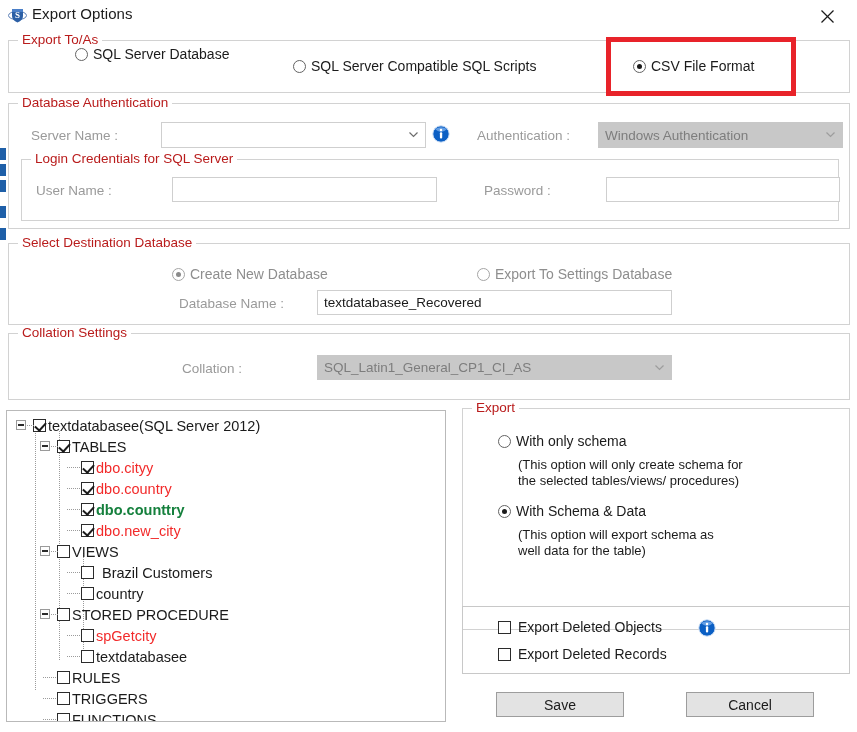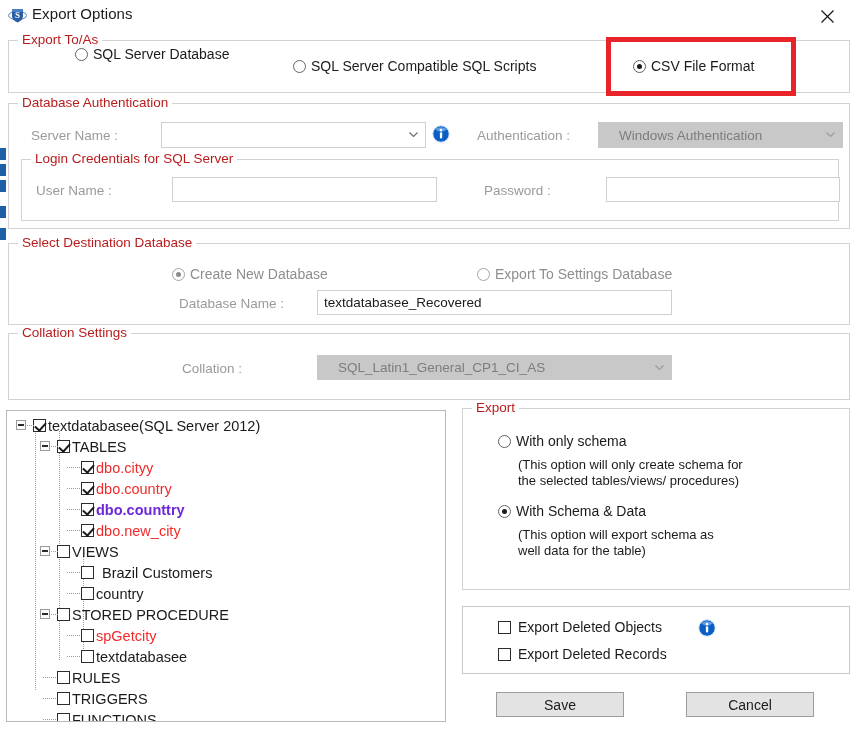--- a/index.html
+++ b/index.html
@@ -106,21 +106,21 @@
     position: absolute;
     border: 1px solid #cfcfcf; background: #ffffff;
     font-size: 13.5px; color: #1b1b1b;
     display: flex; align-items: center; padding: 0 6px;
     white-space: nowrap; overflow: hidden;
   }
   .combo {
     position: absolute;
     border: 1px solid #cfcfcf; background: #ffffff;
     font-size: 13.5px; color: #1b1b1b;
-    display: flex; align-items: center; padding: 0 20px;
+    display: flex; align-items: center; padding: 0 6px;
     white-space: nowrap; overflow: hidden;
   }
   .combo.disabled {
     background: #c8c8c8; border-color: #c8c8c8; color: #7d7d7d;
   }
   .combo .chev {
     position: absolute; right: 7px; top: 50%; margin-top: -3px;
     width: 9px; height: 6px;
   }
   .combo .chev svg { display: block; }
@@ -144,21 +144,21 @@
     background: #ffffff;
     overflow: hidden;
   }
   .tnode {
     position: absolute; display: flex; align-items: center;
     font-size: 14.5px; white-space: nowrap; height: 19px;
     color: #1b1b1b; cursor: default;
   }
   .tnode .tlabel { margin-left: 2px; }
   .tnode.red .tlabel { color: #f22a2a; }
-  .tnode.sel .tlabel { color: #6d28d9; font-weight: bold; }
+  .tnode.sel .tlabel { color: #15803d; font-weight: bold; }
 
   .expander {
     position: absolute; width: 10px; height: 10px;
     border: 1px solid #9a9a9a; background: #fdfdfd;
   }
   .expander::before {
     content: ""; position: absolute; left: 1px; top: 3px;
     width: 6px; height: 2px; background: #2b2b2b;
   }
   .vline {
@@ -425,21 +425,21 @@
     </div>
     <div class="hline" style="left:36px; top:287px; width:14px;"></div>
 
     <div class="tnode" style="left:50px; top:299px;">
       <span class="cbox"></span>
       <span class="tlabel">FUNCTIONS</span>
     </div>
     <div class="hline" style="left:36px; top:308px; width:14px;"></div>
   </div>
 
-  <div class="group" style="left:462px; top:408px; width:388px; height:182px;">
+  <div class="group" style="left:462px; top:408px; width:388px; height:222px;">
     <span class="legend">Export</span>
 
     <div class="opt" style="left:35px; top:24px;">
       <span class="radio"></span>
       <span>With only schema</span>
     </div>
     <div class="desc" style="left:55px; top:48px; width:325px;">(This option will only create schema for
 the  selected tables/views/ procedures)</div>
 
     <div class="opt" style="left:35px; top:94px;">

